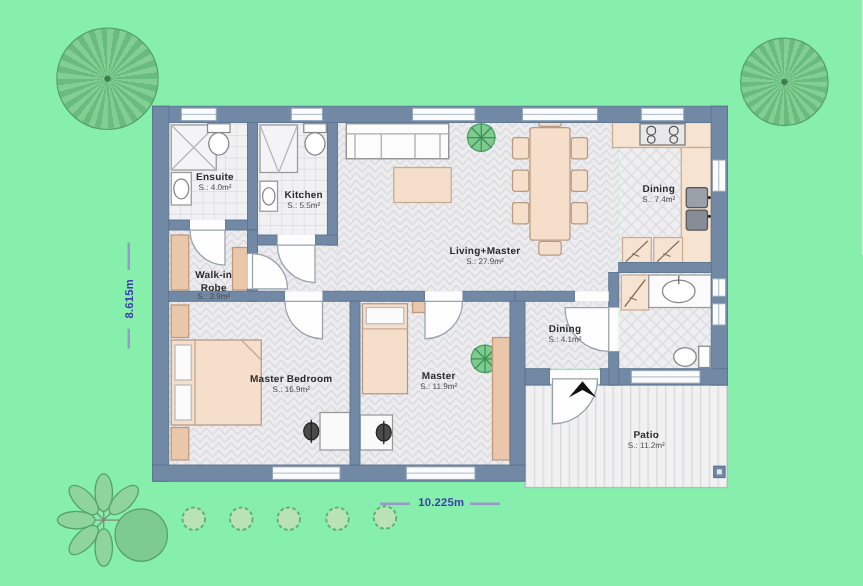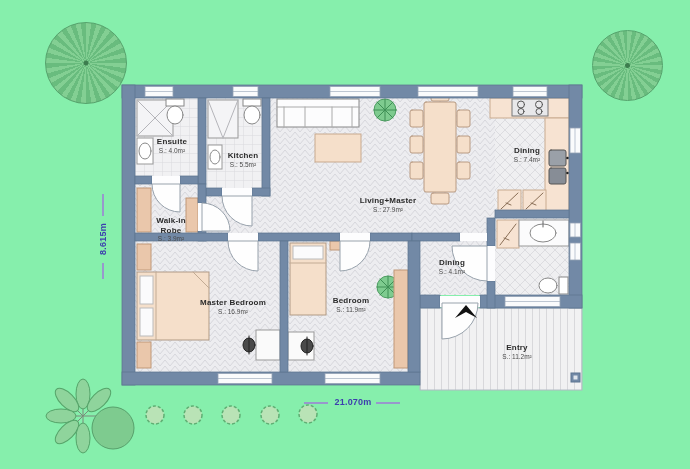--- a/index.html
+++ b/index.html
@@ -303,28 +303,28 @@
   </div>
   <div class="room-label" style="left:452px;top:267px">
     <div class="rname">Dining</div>
     <div class="rarea">S.: 4.1m²</div>
   </div>
   <div class="room-label" style="left:233px;top:307px">
     <div class="rname">Master Bedroom</div>
     <div class="rarea">S.: 16.9m²</div>
   </div>
   <div class="room-label" style="left:351px;top:305px">
-    <div class="rname">Bedroom</div>
+    <div class="rname">Master</div>
     <div class="rarea">S.: 11.9m²</div>
   </div>
   <div class="room-label" style="left:517px;top:352px">
-    <div class="rname">Entry</div>
+    <div class="rname">Patio</div>
     <div class="rarea">S.: 11.2m²</div>
   </div>
 
   <div class="dim dim-v">8.615m</div>
-  <div class="dim dim-h">21.070m</div>
+  <div class="dim dim-h">10.225m</div>
   <div class="dimline" id="dlv1"></div>
   <div class="dimline" id="dlv2"></div>
   <div class="dimline" id="dlh1"></div>
   <div class="dimline" id="dlh2"></div>
 
 </div>
 
 </body></html>

